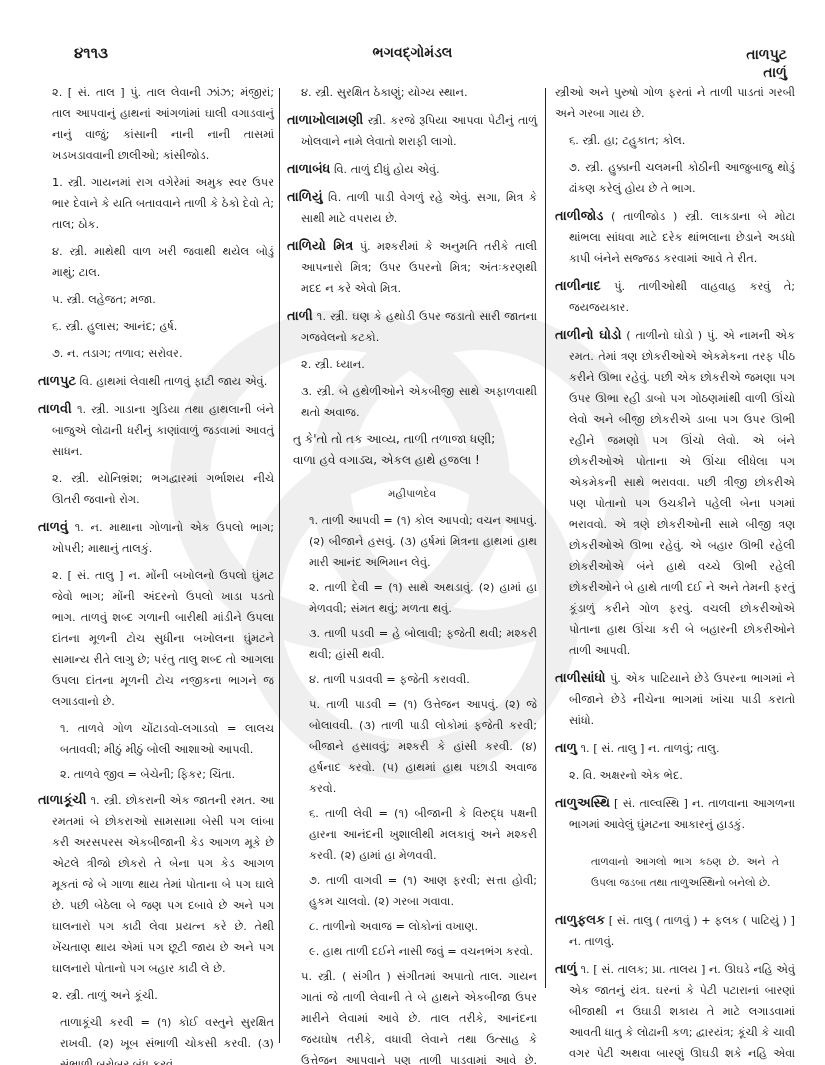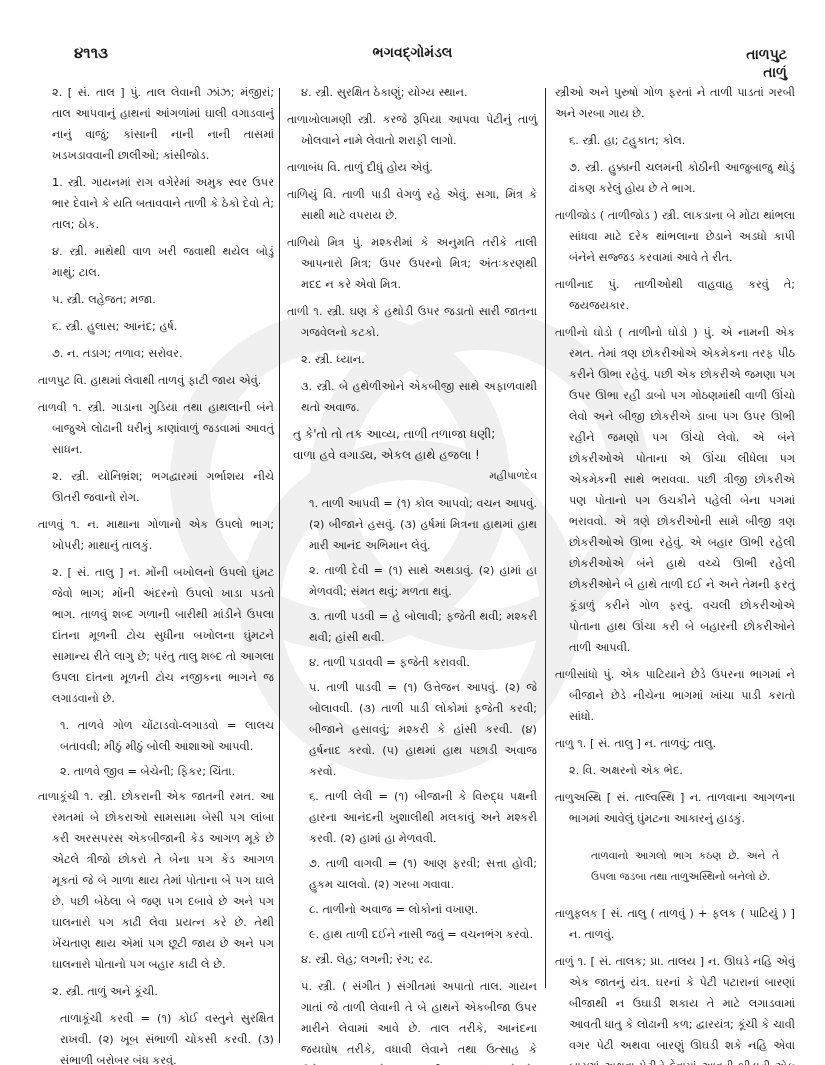--- a/index.html
+++ b/index.html
@@ -24,23 +24,23 @@
   .col-1 { left: 38px; width: 236px; }
   .col-2 { left: 287px; width: 250px; }
   .col-3 { left: 555px; width: 240px; }
   .rule { position: absolute; top: 88px; width: 1px; background: #222; }
   .rule-1 { left: 279px; height: 955px; }
   .rule-2 { left: 545px; height: 900px; }
   .entry { margin: 0 0 6px 0; }
   .entry.head { text-indent: 0; padding-left: 14px; text-indent: -14px; }
   .sub { padding-left: 14px; margin: 0 0 6px 0; }
   .idiom { padding-left: 22px; text-indent: 0; margin: 0 0 4px 0; }
-  .hw { font-weight: normal; font-size: 11px; }
+  .hw { font-weight: bold; font-size: 13px; }
   .quote { padding-left: 6px; margin: 0; font-size: 12px; }
-  .cite { text-align: right; font-size: 10.5px; margin: 0 0 6px 0; font-family: Liberation Mono, monospace; }
+  .cite { text-align: center; font-size: 10.5px; margin: 12px 0 6px 0; }
   .small { font-size: 10.5px; padding-left: 20px; margin: 16px; }
 </style>
 </head>
 <body>
 
 <svg class="watermark" viewBox="0 0 480 520">
   <circle cx="170" cy="200" r="150" fill="none" stroke="#000" stroke-width="40"></circle>
   <circle cx="310" cy="200" r="150" fill="none" stroke="#000" stroke-width="40"></circle>
   <circle cx="240" cy="330" r="150" fill="none" stroke="#000" stroke-width="40"></circle>
 </svg>
@@ -89,21 +89,20 @@
     <div class="cite">મહીપાળદેવ</div>
     <div class="idiom">૧. તાળી આપવી = (૧) કોલ આપવો; વચન આપવું. (૨) બીજાને હસવું. (૩) હર્ષમાં મિત્રના હાથમાં હાથ મારી આનંદ અભિમાન લેવું.</div>
     <div class="idiom">૨. તાળી દેવી = (૧) સાથે અથડાવું. (૨) હામાં હા મેળવવી; સંમત થવું; મળતા થવું.</div>
     <div class="idiom">૩. તાળી પડવી = હે બોલાવી; ફજેતી થવી; મશ્કરી થવી; હાંસી થવી.</div>
     <div class="idiom">૪. તાળી પડાવવી = ફજેતી કરાવવી.</div>
     <div class="idiom">૫. તાળી પાડવી = (૧) ઉત્તેજન આપવું. (૨) જે બોલાવવી. (૩) તાળી પાડી લોકોમાં ફજેતી કરવી; બીજાને હસાવવું; મશ્કરી કે હાંસી કરવી. (૪) હર્ષનાદ કરવો. (૫) હાથમાં હાથ પછાડી અવાજ કરવો.</div>
     <div class="idiom">૬. તાળી લેવી = (૧) બીજાની કે વિરુદ્ધ પક્ષની હારના આનંદની ખુશાલીથી મલકાવું અને મશ્કરી કરવી. (૨) હામાં હા મેળવવી.</div>
     <div class="idiom">૭. તાળી વાગવી = (૧) આણ ફરવી; સત્તા હોવી; હુકમ ચાલવો. (૨) ગરબા ગવાવા.</div>
     <div class="idiom">૮. તાળીનો અવાજ = લોકોનાં વખાણ.</div>
     <div class="idiom">૯. હાથ તાળી દઈને નાસી જવું = વચનભંગ કરવો.</div>
-    <div class="sub">૪. સ્ત્રી. લેહ; લગની; રંગ; રઢ.</div>
     <div class="sub">૫. સ્ત્રી. ( સંગીત ) સંગીતમાં અપાતો તાલ. ગાયન ગાતાં જે તાળી લેવાની તે બે હાથને એકબીજા ઉપર મારીને લેવામાં આવે છે. તાલ તરીકે, આનંદના જયઘોષ તરીકે, વધાવી લેવાને તથા ઉત્સાહ કે ઉત્તેજન આપવાને પણ તાળી પાડવામાં આવે છે. નવરાત્રિમાં મંગળ પ્રસંગે</div>
   </div>
 <div class="col col-3">
     <div class="entry">સ્ત્રીઓ અને પુરુષો ગોળ ફરતાં ને તાળી પાડતાં ગરબી અને ગરબા ગાય છે.</div>
     <div class="sub">૬. સ્ત્રી. હા; ટહુકાત; કોલ.</div>
     <div class="sub">૭. સ્ત્રી. હુક્કાની ચલમની કોઠીની આજુબાજુ થોડું ઢાંકણ કરેલું હોય છે તે ભાગ.</div>
     <div class="entry head"><span class="hw">તાળીજોડ</span><span> ( તાળીજોડ ) સ્ત્રી. લાકડાના બે મોટા થાંભલા સાંધવા માટે દરેક થાંભલાના છેડાને અડધો કાપી બંનેને સજ્જડ કરવામાં આવે તે રીત.</span></div>
     <div class="entry head"><span class="hw">તાળીનાદ</span><span> પું. તાળીઓથી વાહવાહ કરવું તે; જયજયકાર.</span></div>
     <div class="entry head"><span class="hw">તાળીનો ઘોડો</span><span> ( તાળીનો ઘોડો ) પું. એ નામની એક રમત. તેમાં ત્રણ છોકરીઓએ એકમેકના તરફ પીઠ કરીને ઊભા રહેવું. પછી એક છોકરીએ જમણા પગ ઉપર ઊભા રહી ડાબો પગ ગોઠણમાંથી વાળી ઊંચો લેવો અને બીજી છોકરીએ ડાબા પગ ઉપર ઊભી રહીને જમણો પગ ઊંચો લેવો. એ બંને છોકરીઓએ પોતાના એ ઊંચા લીધેલા પગ એકમેકની સાથે ભરાવવા. પછી ત્રીજી છોકરીએ પણ પોતાનો પગ ઉચકીને પહેલી બેના પગમાં ભરાવવો. એ ત્રણે છોકરીઓની સામે બીજી ત્રણ છોકરીઓએ ઊભા રહેવું. એ બહાર ઊભી રહેલી છોકરીઓએ બંને હાથે વચ્ચે ઊભી રહેલી છોકરીઓને બે હાથે તાળી દઈ ને અને તેમની ફરતું કૂંડાળું કરીને ગોળ ફરવું. વચલી છોકરીઓએ પોતાના હાથ ઊંચા કરી બે બહારની છોકરીઓને તાળી આપવી.</span></div>
     <div class="entry head"><span class="hw">તાળીસાંધો</span><span> પું. એક પાટિયાને છેડે ઉપરના ભાગમાં ને બીજાને છેડે નીચેના ભાગમાં ખાંચા પાડી કરાતો સાંધો.</span></div>

